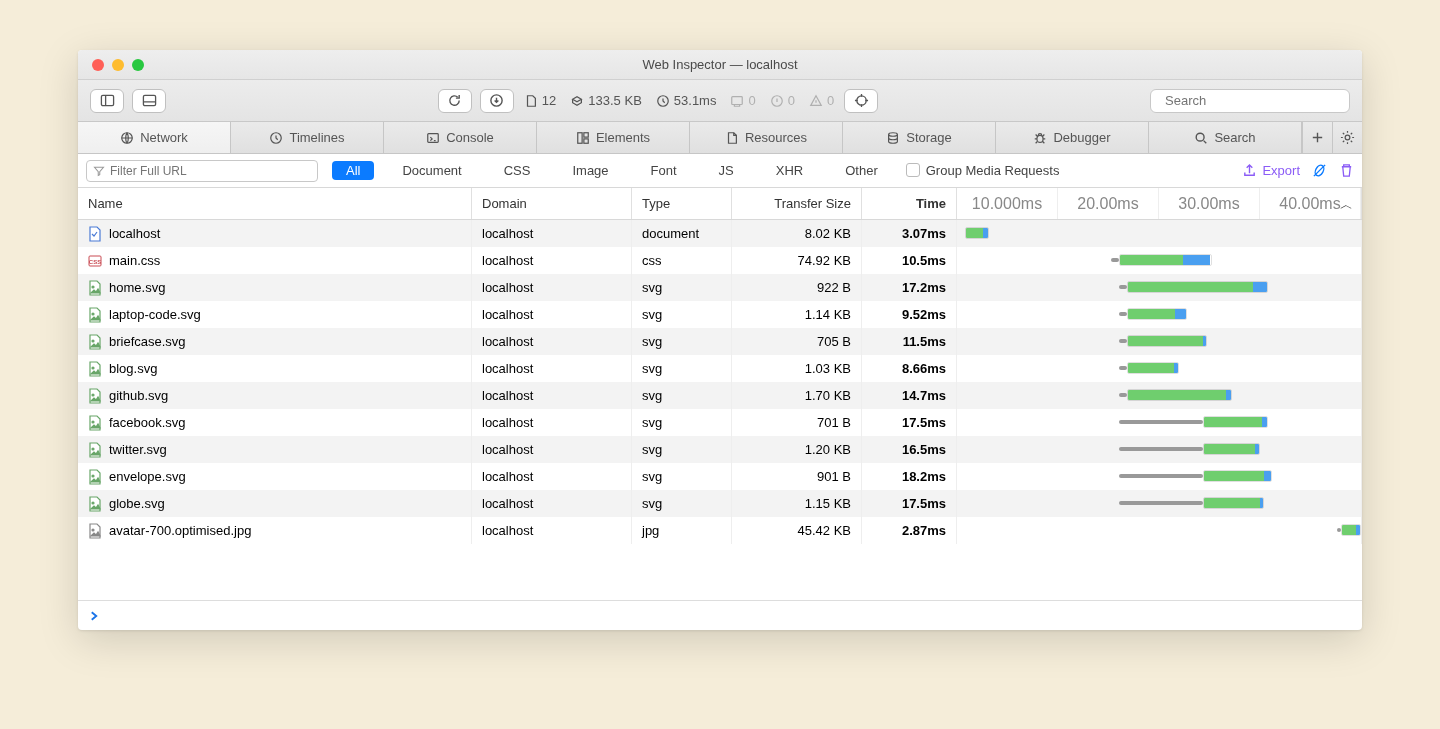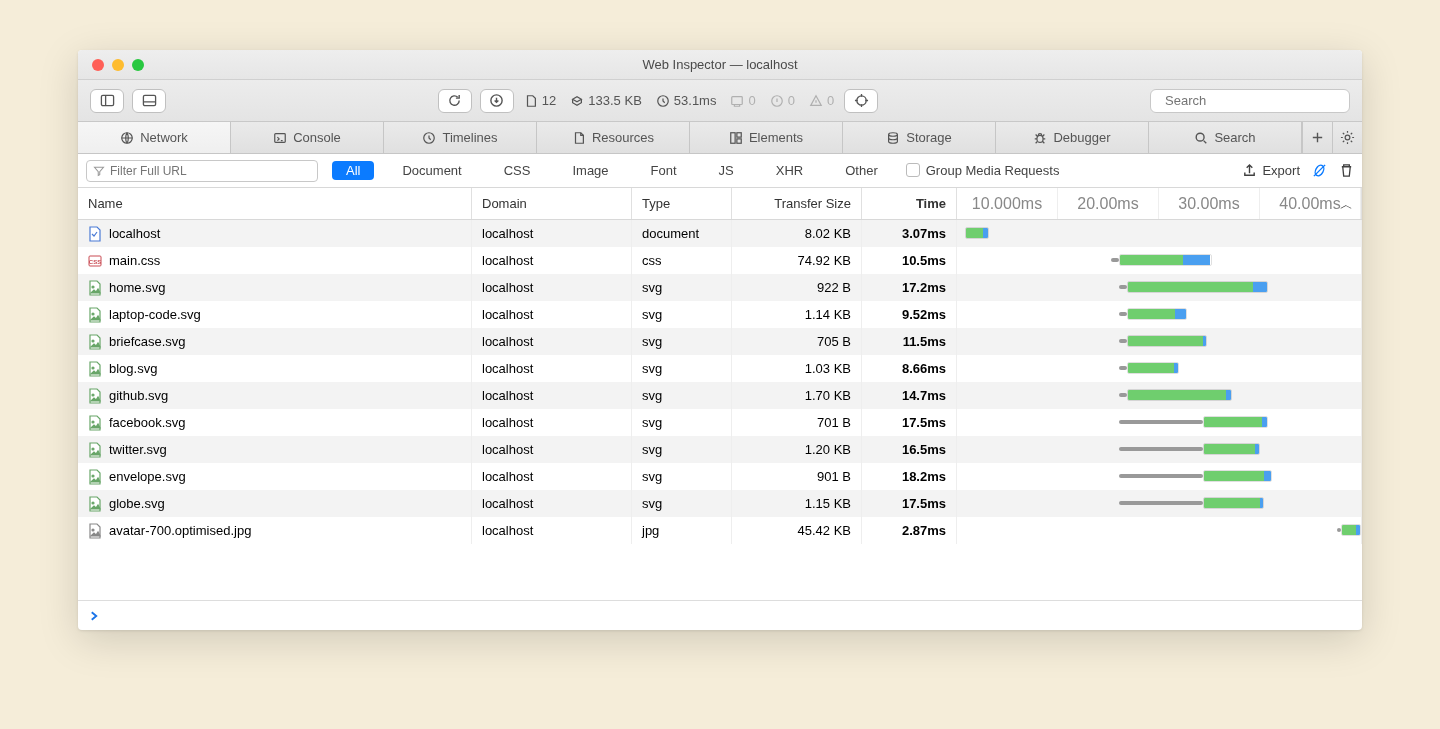--- a/index.html
+++ b/index.html
@@ -28,21 +28,21 @@
   .tab-extra { display: flex; align-items: center; }
   .tab-extra .mac-btn { border-radius: 0; border: none; border-left: 1px solid #c6c6c6; height: 100%; min-width: 30px; background: transparent; }
   .filterbar { height: 34px; display: flex; align-items: center; padding: 0 8px; gap: 14px; border-bottom: 1px solid #d8d8d8; font-size: 13px; color: #444; }
   .filter-input { height: 22px; width: 232px; border: 1px solid #c8c8c8; border-radius: 4px; display: flex; align-items: center; padding: 0 6px; gap: 5px; color: #999; }
   .filter-input input { border: none; outline: none; font-size: 12px; flex: 1; }
   .filter-input svg { width: 12px; height: 12px; }
   .pill { padding: 2px 14px; border-radius: 4px; cursor: default; }
   .pill.active { background: #0b7bff; color: #fff; }
   .chk { display: flex; align-items: flex-start; gap: 6px; }
   .chk .box { width: 14px; height: 14px; border: 1px solid #bbb; border-radius: 3px; background: #fff; }
-  .filter-right { margin-left: auto; display: flex; align-items: center; gap: 12px; color: #404040; }
+  .filter-right { margin-left: auto; display: flex; align-items: center; gap: 12px; color: #8b5cf6; }
   .filter-right .icobtn { display: flex; align-items: center; gap: 5px; cursor: default; }
   .filter-right svg { width: 15px; height: 15px; }
   .grid-head, .grid-row { display: flex; font-size: 13px; }
   .grid { flex: 1; overflow: auto; background: #fff; }
   .grid-head { height: 32px; border-bottom: 1px solid #d8d8d8; color: #333; position: sticky; top: 0; background: #fff; }
   .grid-head .cell { border-right: 1px solid #e0e0e0; padding: 8px 10px; display: flex; align-items: center; }
   .grid-row { height: 27px; }
   .grid-row .cell { padding: 0 10px; display: flex; align-items: center; border-right: 1px solid #eee; }
   .grid-row:nth-child(odd) { background: #f3f3f3; }
   .grid-row:nth-child(even) { background: #fff; }
@@ -177,53 +177,53 @@
             <svg viewBox="0 0 16 16" fill="none" stroke="currentColor" stroke-width="1.4">
               <circle cx="8" cy="8" r="6"></circle>
               <path d="M2 8h12M8 2c2 3 2 9 0 12M8 2c-2 3-2 9 0 12"></path>
             </svg>
           </span>
           <span>Network</span>
         </div>
         <div class="tab">
           <span style="display:flex">
             <svg viewBox="0 0 16 16" fill="none" stroke="currentColor" stroke-width="1.4">
+              <circle cx="8" cy="8" r="6"></circle>
+              <path d="M8 5v3l2 2"></path>
+            </svg>
+          </span>
+          <span>Timelines</span>
+        </div>
+        <div class="tab">
+          <span style="display:flex">
+            <svg viewBox="0 0 16 16" fill="none" stroke="currentColor" stroke-width="1.4">
               <rect x="2" y="3" width="12" height="10" rx="1"></rect>
               <path d="M5 7l2 2-2 2M9 11h2"></path>
             </svg>
           </span>
           <span>Console</span>
-        </div>
-        <div class="tab">
-          <span style="display:flex">
-            <svg viewBox="0 0 16 16" fill="none" stroke="currentColor" stroke-width="1.4">
-              <circle cx="8" cy="8" r="6"></circle>
-              <path d="M8 5v3l2 2"></path>
-            </svg>
-          </span>
-          <span>Timelines</span>
-        </div>
-        <div class="tab">
-          <span style="display:flex">
-            <svg viewBox="0 0 16 16" fill="none" stroke="currentColor" stroke-width="1.4">
-              <path d="M4 2h6l3 3v9H4z"></path>
-              <path d="M10 2v3h3"></path>
-            </svg>
-          </span>
-          <span>Resources</span>
         </div>
         <div class="tab">
           <span style="display:flex">
             <svg viewBox="0 0 16 16" fill="none" stroke="currentColor" stroke-width="1.4">
               <rect x="2" y="2" width="5" height="12"></rect>
               <rect x="9" y="2" width="5" height="5"></rect>
               <rect x="9" y="9" width="5" height="5"></rect>
             </svg>
           </span>
           <span>Elements</span>
+        </div>
+        <div class="tab">
+          <span style="display:flex">
+            <svg viewBox="0 0 16 16" fill="none" stroke="currentColor" stroke-width="1.4">
+              <path d="M4 2h6l3 3v9H4z"></path>
+              <path d="M10 2v3h3"></path>
+            </svg>
+          </span>
+          <span>Resources</span>
         </div>
         <div class="tab">
           <span style="display:flex">
             <svg viewBox="0 0 16 16" fill="none" stroke="currentColor" stroke-width="1.4">
               <ellipse cx="8" cy="4" rx="5" ry="2"></ellipse>
               <path d="M3 4v8c0 1.1 2.2 2 5 2s5-.9 5-2V4"></path>
               <path d="M3 8c0 1.1 2.2 2 5 2s5-.9 5-2"></path>
             </svg>
           </span>
           <span>Storage</span>

